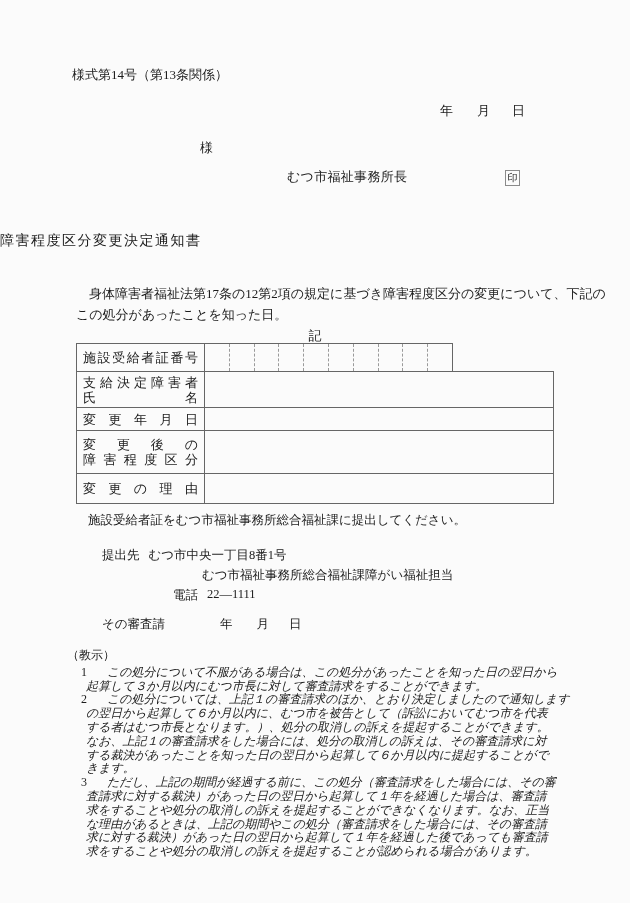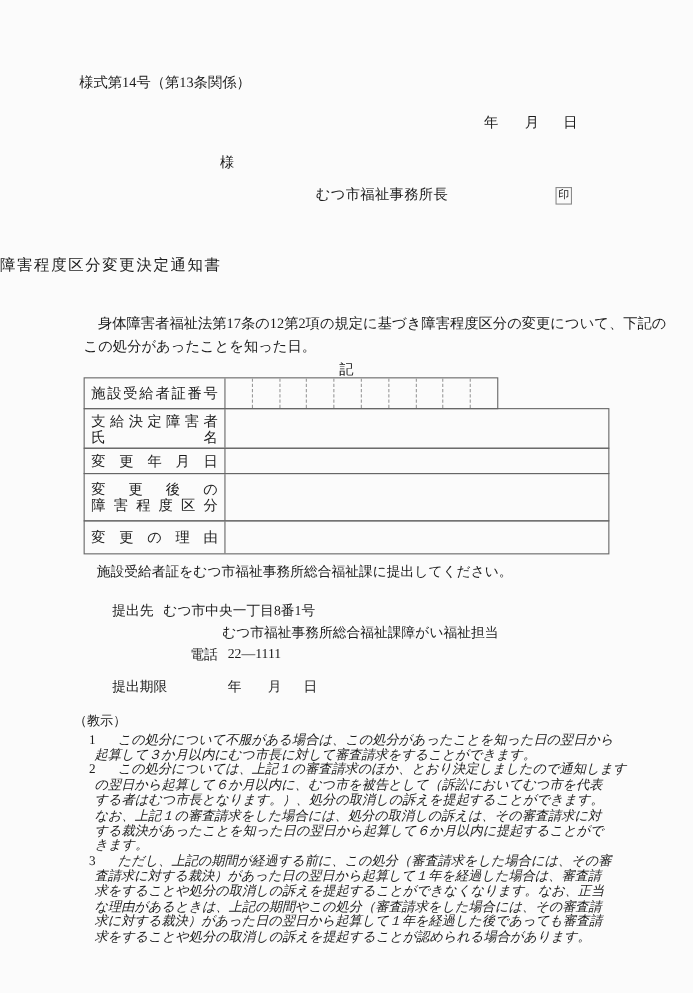--- a/index.html
+++ b/index.html
@@ -197,21 +197,21 @@
   </div>
 
   <div class="abs dept">むつ市福祉事務所総合福祉課障がい福祉担当</div>
 
   <div class="abs phone">
     <span>電話</span>
     <span class="pn">22―1111</span>
   </div>
 
   <div class="abs deadline">
-    <span>提出期限</span>
+    <span>その審査請</span>
     <span class="yy">年</span>
     <span class="mm">月</span>
     <span class="dd">日</span>
   </div>
 
   <div class="abs notes">
     <div class="notes-heading">（教示）</div>
     <div class="note-item">
       <span class="note-num">1</span><span class="note-text">この処分について不服がある場合は、この処分があったことを知った日の翌日から
 起算して３か月以内にむつ市長に対して審査請求をすることができます。</span>

